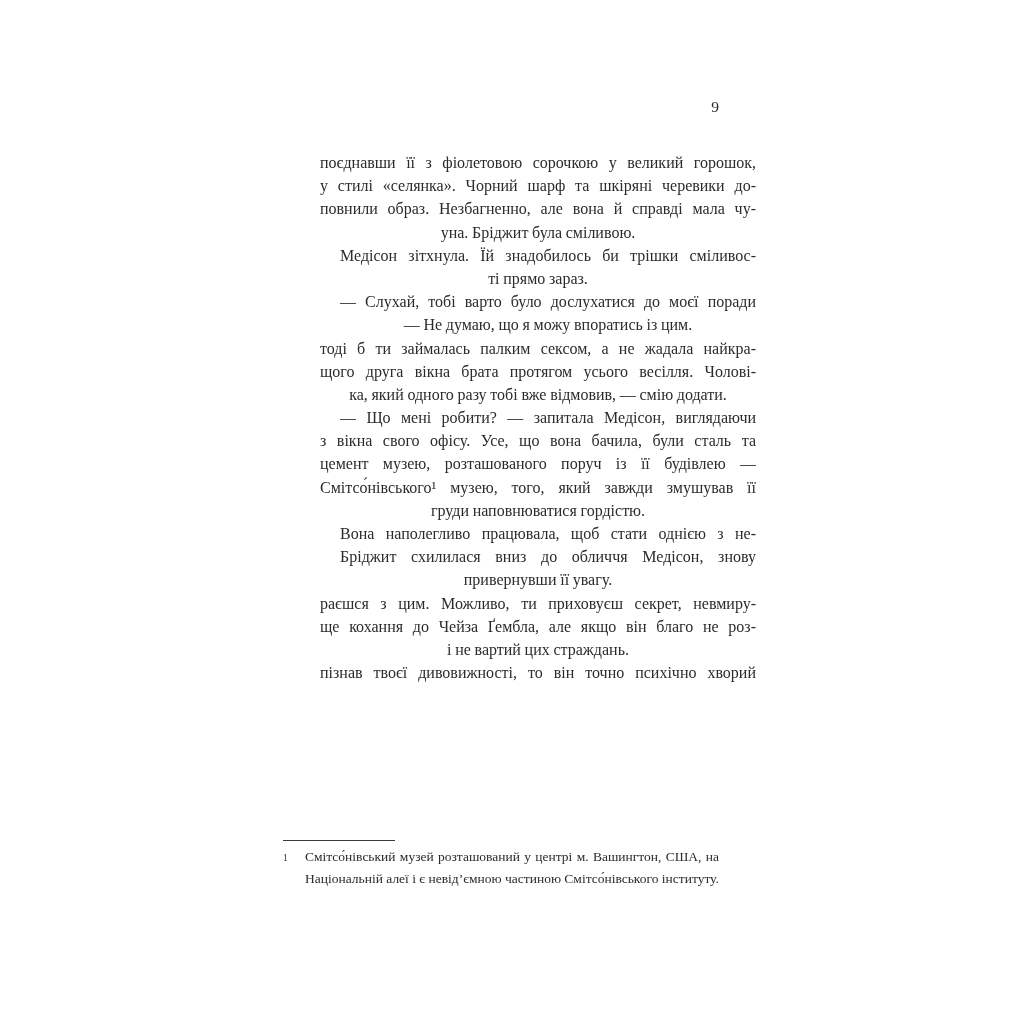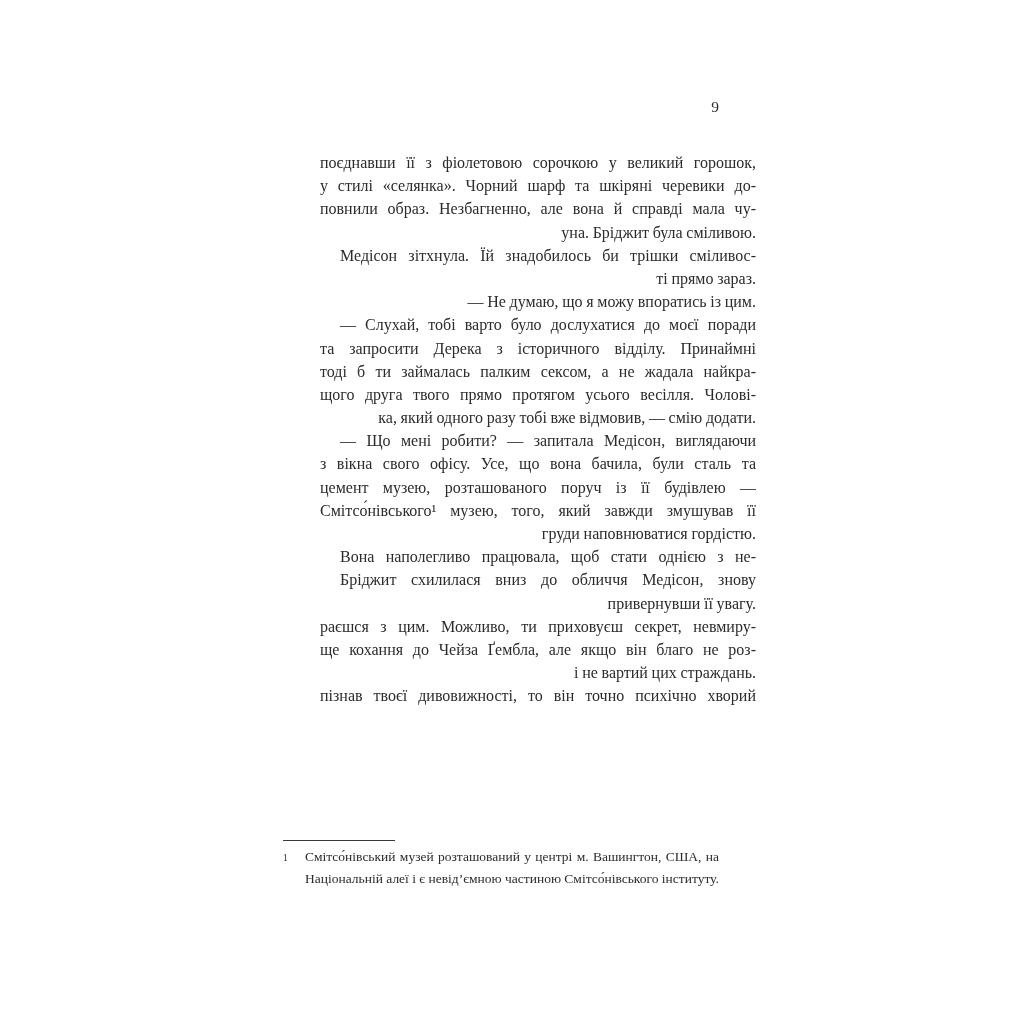--- a/index.html
+++ b/index.html
@@ -35,21 +35,21 @@
     top: 151px;
     left: 283px;
     width: 436px;
     font-size: 16px;
     line-height: 23.2px;
     margin-left: 37px;
   }
   .line {
     height: 23.2px;
     overflow: hidden;
-    text-align: right;
+    text-align: center;
     white-space: normal;
     word-spacing: -0.3px;
   }
   .line.j {
     text-align: justify;
     text-align-last: justify;
   }
   .line.ind {
     text-indent: 20px;
   }
@@ -98,25 +98,24 @@
 
   <div class="page-number">9</div>
 
   <div class="text-block">
     <div class="line j">поєднавши її з фіолетовою сорочкою у великий горошок,</div>
     <div class="line j">у стилі «селянка». Чорний шарф та шкіряні черевики до-</div>
     <div class="line j">повнили образ. Незбагненно, але вона й справді мала чу-</div>
     <div class="line">уна. Бріджит була сміливою.</div>
     <div class="line j ind">Медісон зітхнула. Їй знадобилось би трішки сміливос-</div>
     <div class="line">ті прямо зараз.</div>
+    <div class="line j ind">— Слухай, тобі варто було дослухатися до моєї поради</div>
     <div class="line ind">— Не думаю, що я можу впоратись із цим.</div>
-    <div class="line j ind">— Слухай, тобі варто було дослухатися до моєї поради</div>
-    <div class="line j">та запросити Дерека з історичного відділу. Принаймні</div>
     <div class="line j">тоді б ти займалась палким сексом, а не жадала найкра-</div>
-    <div class="line j">щого друга твого прямо протягом усього весілля. Чолові-</div>
+    <div class="line j">щого друга вікна брата протягом усього весілля. Чолові-</div>
     <div class="line">ка, який одного разу тобі вже відмовив, — смію додати.</div>
     <div class="line j ind">— Що мені робити? — запитала Медісон, виглядаючи</div>
     <div class="line j">з вікна свого офісу. Усе, що вона бачила, були сталь та</div>
     <div class="line j">цемент музею, розташованого поруч із її будівлею —</div>
     <div class="line j">Смітсо́нівського¹ музею, того, який завжди змушував її</div>
     <div class="line">груди наповнюватися гордістю.</div>
     <div class="line j ind">Вона наполегливо працювала, щоб стати однією з не-</div>
     <div class="line j ind">Бріджит схилилася вниз до обличчя Медісон, знову</div>
     <div class="line">привернувши її увагу.</div>
     <div class="line j">раєшся з цим. Можливо, ти приховуєш секрет, невмиру-</div>

